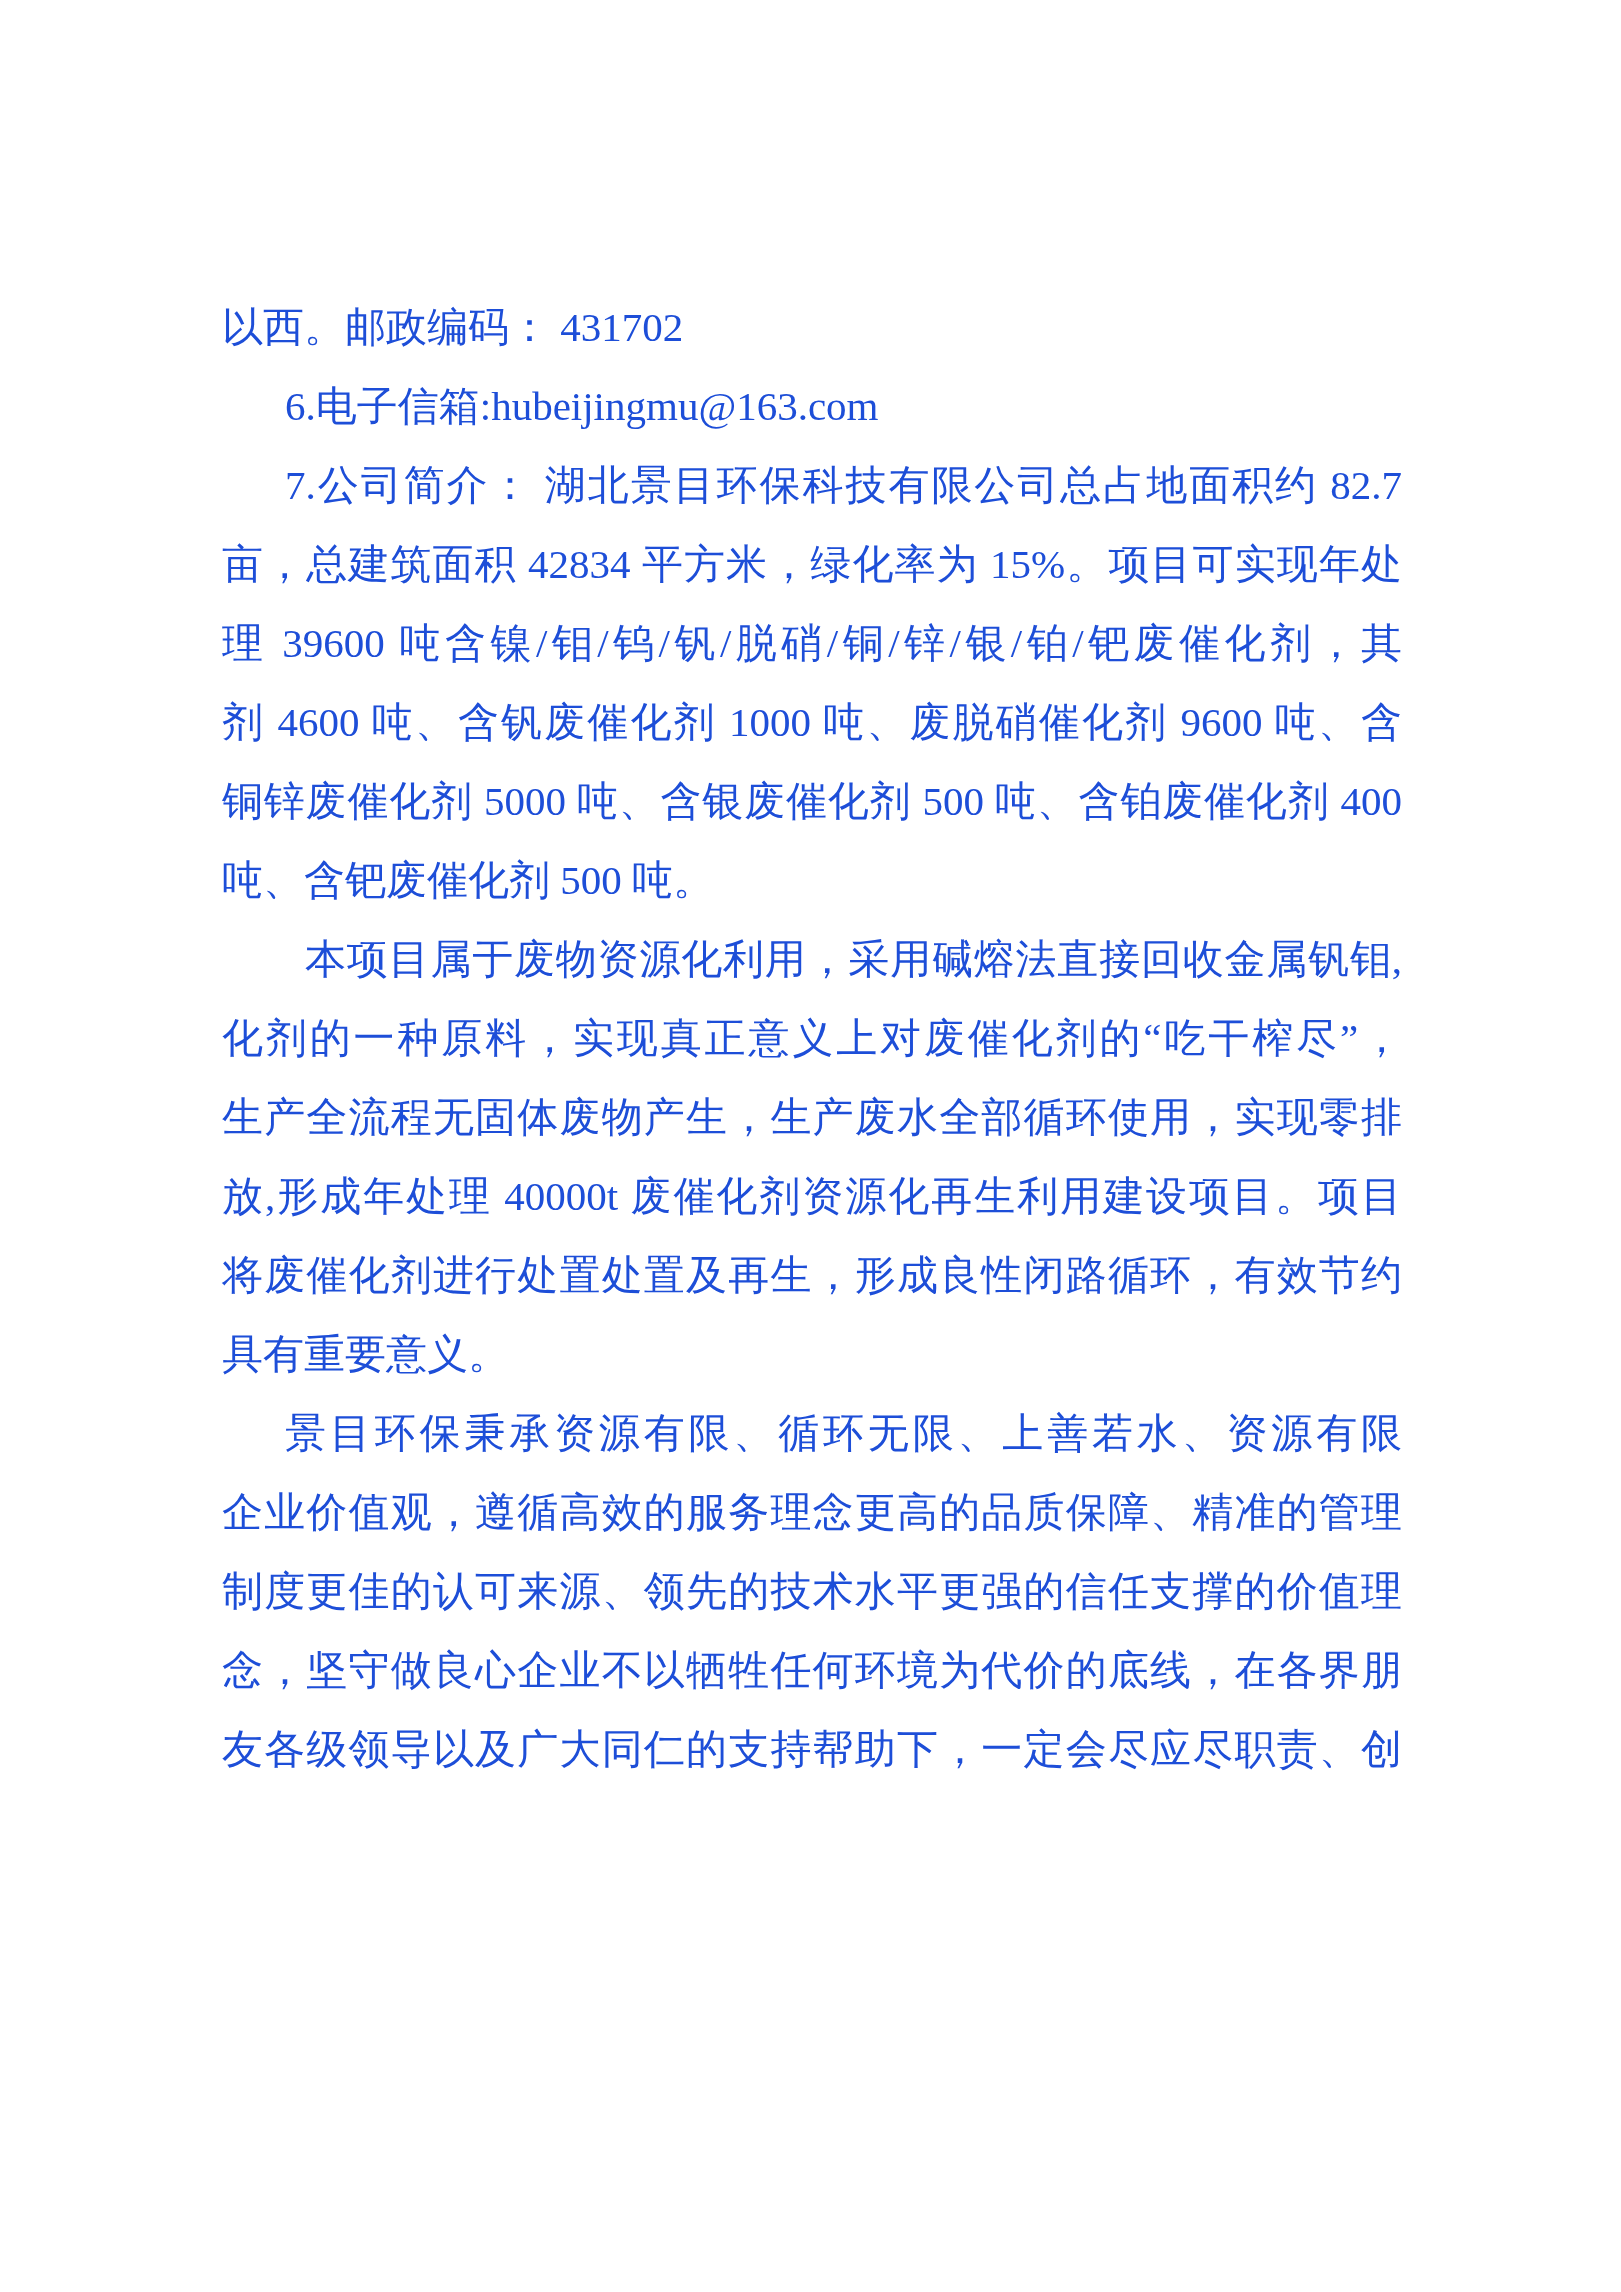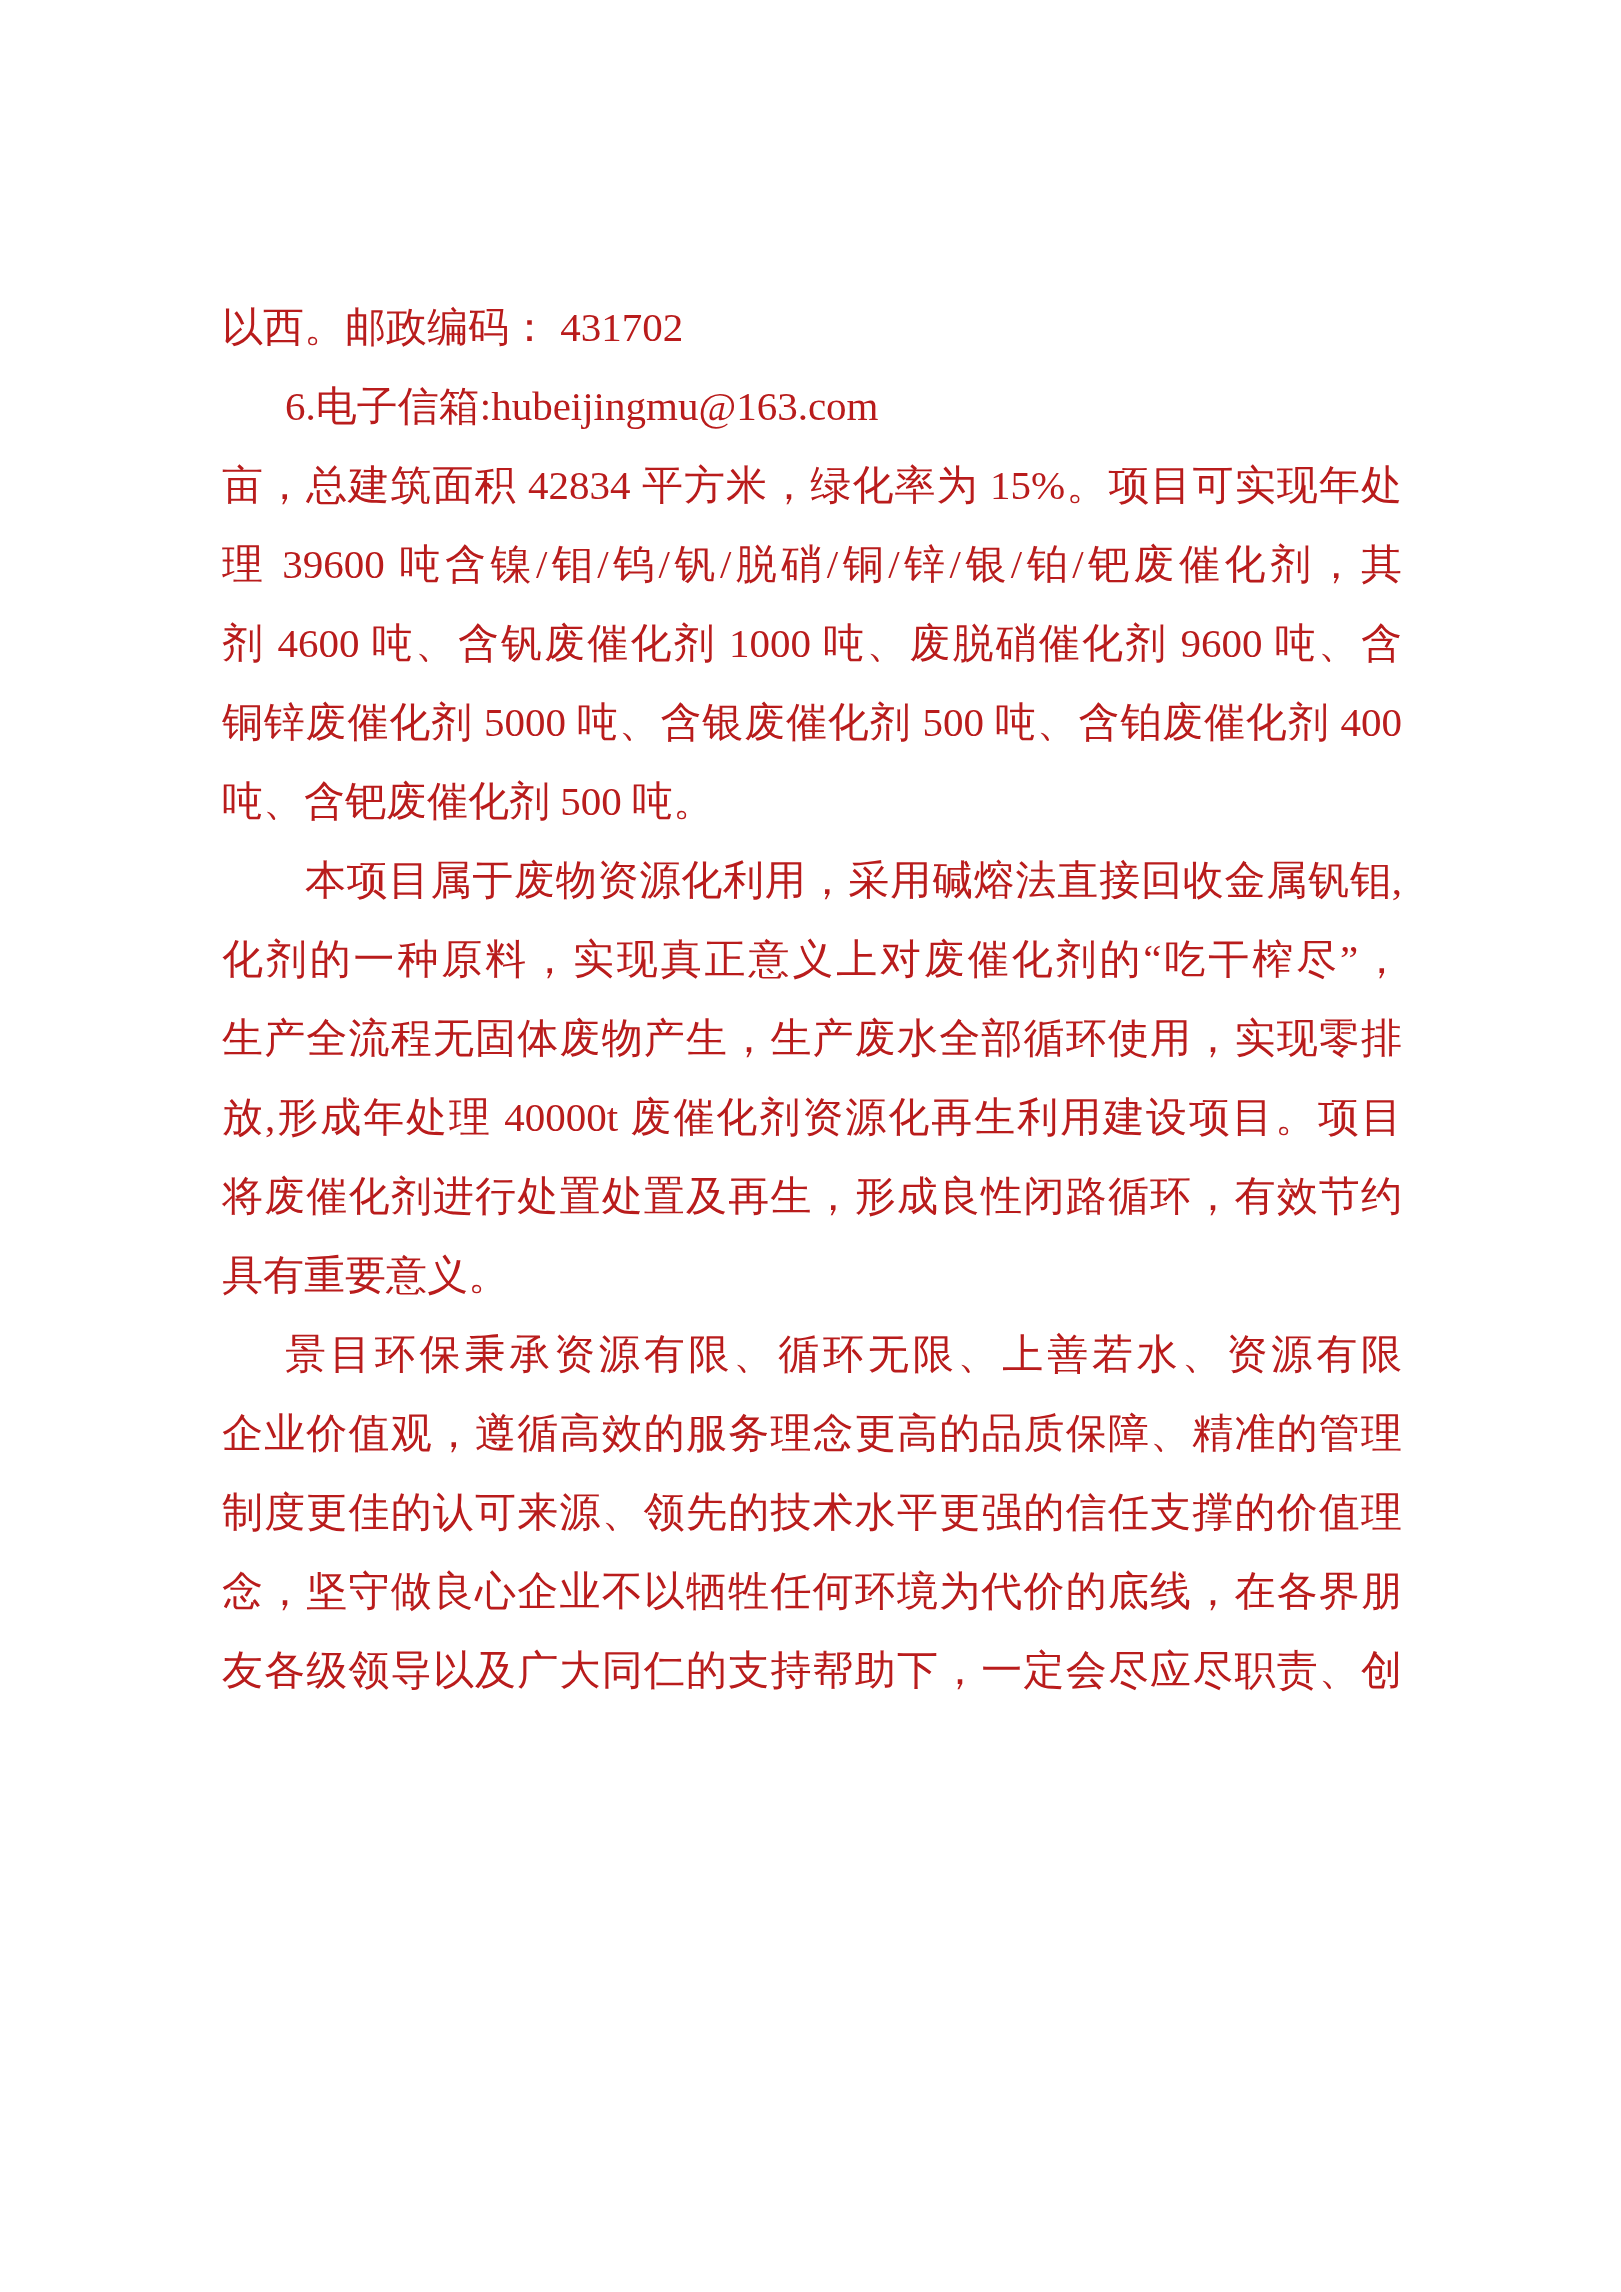--- a/index.html
+++ b/index.html
@@ -15,21 +15,21 @@
     overflow: hidden;
   }
   .textblock {
     position: absolute;
     left: 222px;
     top: 288px;
     width: 1180px;
     font-family: "Liberation Serif", "DejaVu Serif", serif;
     font-size: 41px;
     line-height: 79px;
-    color: #b91c1c;
+    color: #1d4ed8;
     -webkit-font-smoothing: none;
   }
   .line {
     display: block;
     height: 79px;
     white-space: pre-wrap;
     text-align: left;
   }
   
   .jf {
@@ -41,20 +41,21 @@
   .ind-a { padding-left: 63px; font-family: Liberation Serif, serif; }
   .ind-b { padding-left: 83px; }
 </style>
 </head>
 <body>
 
 <div class="page">
   <div class="textblock">
     <div class="line">以西。邮政编码： 431702</div>
     <div class="line ind-a">6.电子信箱:hubeijingmu@163.com</div>
+    <div class="line ind-a jf">7.公司简介： 湖北景目环保科技有限公司总占地面积约 82.7</div>
     <div class="line jf">亩，总建筑面积 42834 平方米，绿化率为 15%。项目可实现年处</div>
     <div class="line jf">理 39600 吨含镍/钼/钨/钒/脱硝/铜/锌/银/铂/钯废催化剂，其</div>
     <div class="line jf">剂 4600 吨、含钒废催化剂 1000 吨、废脱硝催化剂 9600 吨、含</div>
     <div class="line jf">铜锌废催化剂 5000 吨、含银废催化剂 500 吨、含铂废催化剂 400</div>
     <div class="line">吨、含钯废催化剂 500 吨。</div>
     <div class="line ind-b jf">本项目属于废物资源化利用，采用碱熔法直接回收金属钒钼,</div>
     <div class="line jf">化剂的一种原料，实现真正意义上对废催化剂的“吃干榨尽”，</div>
     <div class="line jf">生产全流程无固体废物产生，生产废水全部循环使用，实现零排</div>
     <div class="line jf">放,形成年处理 40000t 废催化剂资源化再生利用建设项目。项目</div>
     <div class="line jf">将废催化剂进行处置处置及再生，形成良性闭路循环，有效节约</div>

